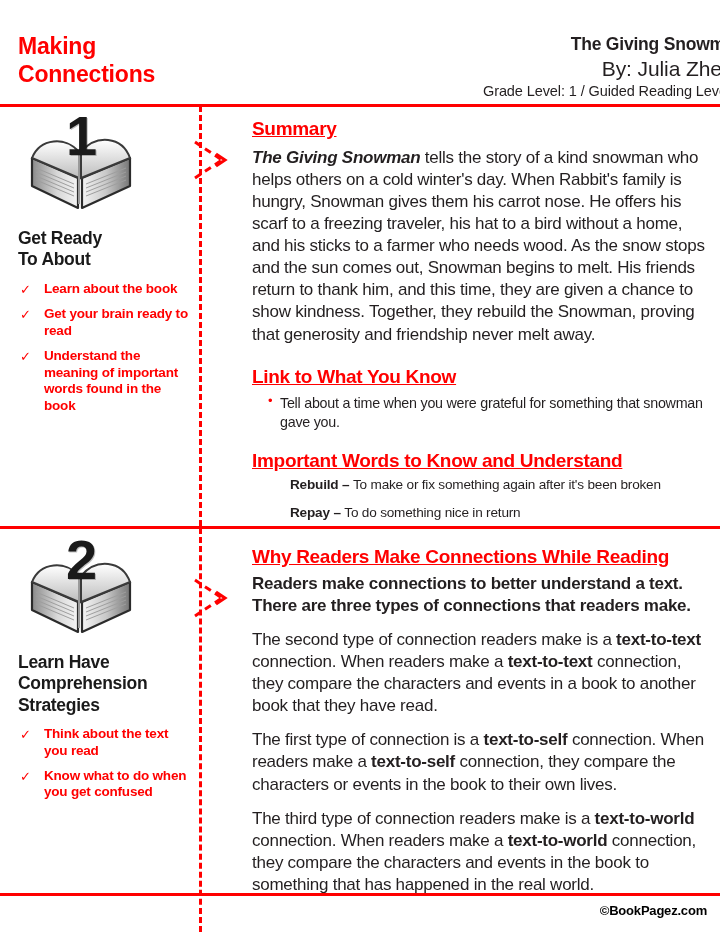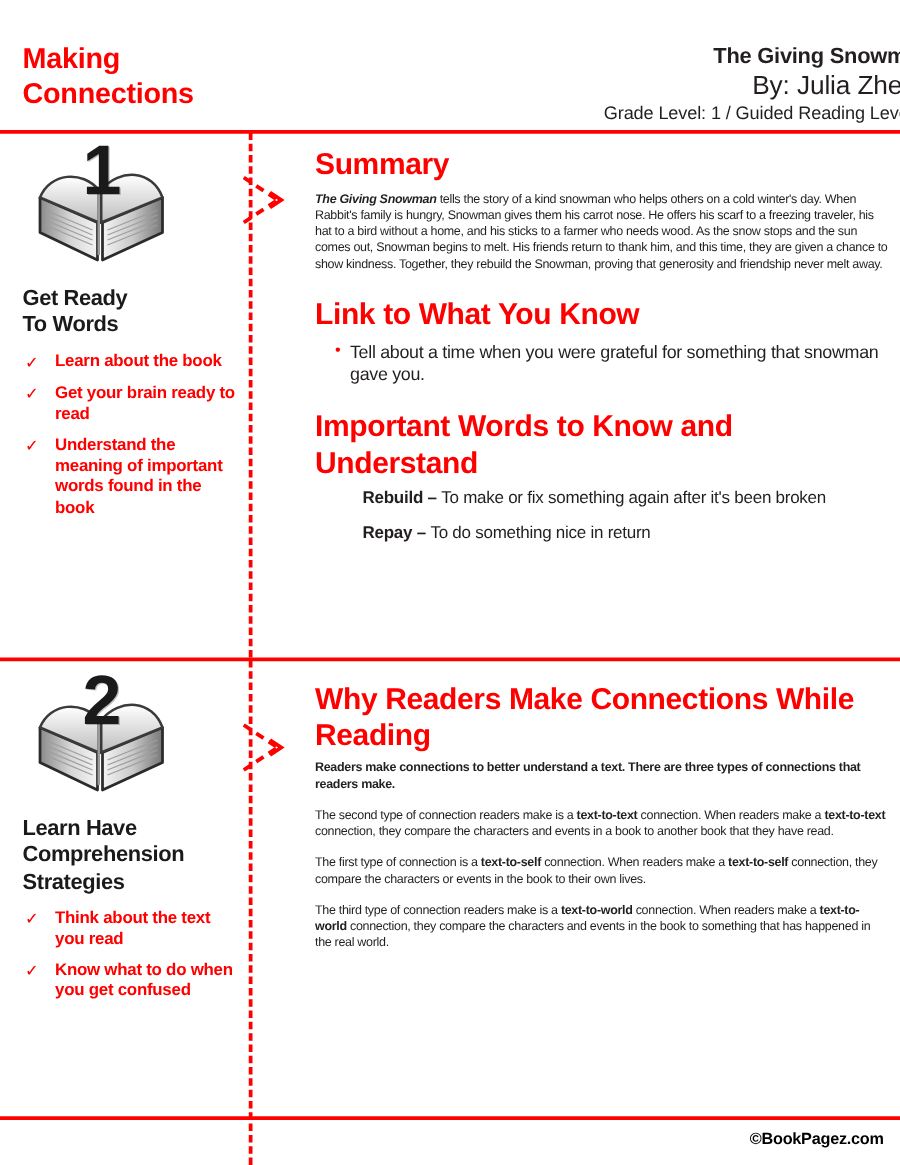--- a/index.html
+++ b/index.html
@@ -168,30 +168,31 @@
     position: absolute;
     left: 252px;
     width: 458px;
   }
   .content-1 { top: 118px; }
   .content-2 { top: 546px; }
 
   .head-red {
     color: #ff0000;
     font-weight: bold;
-    font-size: 24px;
+    font-size: 19px;
     letter-spacing: -0.3px;
     line-height: 1.2;
     margin: 0 0 6px 0;
+    text-decoration: underline;
   }
   .head-red.tight { margin-bottom: 4px; }
 
   p.body {
     margin: 0 0 12px 0;
-    font-size: 10px;
+    font-size: 17px;
     line-height: 1.30;
     letter-spacing: -0.25px;
     color: #231f20;
   }
   p.body.last { margin-bottom: 0; }
   p.body b { font-weight: bold; }
   .bi { font-weight: bold; font-style: italic; }
 
   ul.dots {
     margin: 0 0 4px 0;
@@ -295,21 +296,21 @@
             <path d="M104 60 L64 76"></path>
             <path d="M104 64 L64 80"></path>
             <path d="M104 68 L64 84"></path>
         </g>
       </svg>
       <div class="book-num">1</div>
     </div>
 
     <div class="sidebar-title">
       <div>Get Ready</div>
-      <div>To Words</div>
+      <div>To About</div>
     </div>
 
     <ul class="checklist">
       <li>
         <span class="check-icon">✓</span>
         <span>Learn about the book</span>
       </li>
       <li>
         <span class="check-icon">✓</span>
         <span>Get your brain ready to read</span>

